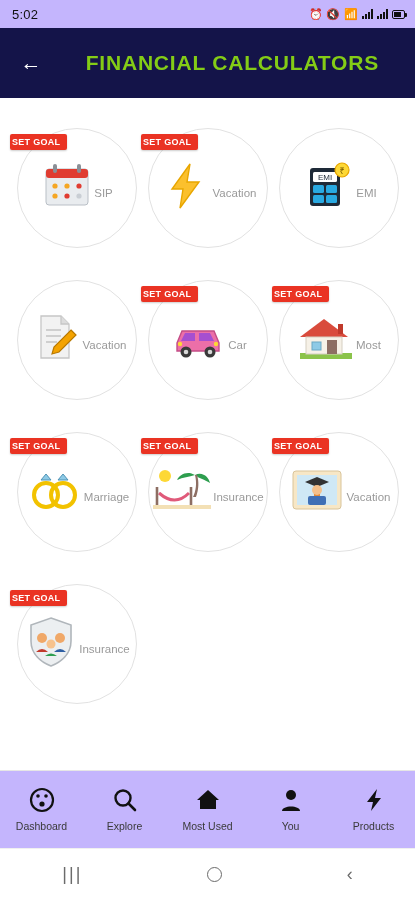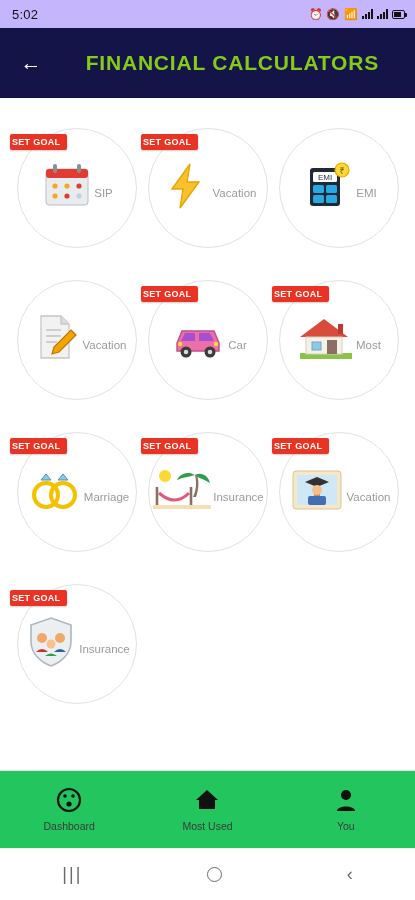--- a/index.html
+++ b/index.html
@@ -125,21 +125,21 @@
     border-radius: 2px;
     z-index: 4;
     box-shadow: 0 1px 2px rgba(0,0,0,.2);
     text-align: right;
   }
 
   
   .bottomnav {
     flex: 0 0 auto;
     height: 78px;
-    background: #22c55e;
+    background: #c4b5fd;
     border-top: 1px solid #e6e6e6;
     display: flex; align-items: center;
   }
   .navitem {
     flex: 1;
     display: flex; flex-direction: column;
     align-items: center; justify-content: center;
     gap: 7px;
     cursor: pointer;
   }
@@ -387,34 +387,51 @@
           <circle cx="9" cy="9" r="1.8" fill="#111"></circle>
           <circle cx="17" cy="9" r="1.8" fill="#111"></circle>
           <circle cx="13" cy="17" r="2.6" fill="#111"></circle>
         </svg>
       </div>
       <div class="nlabel">Dashboard</div>
     </div>
     <div class="navitem">
       <div class="navicon">
         <svg width="26" height="26" viewBox="0 0 26 26">
+          <circle cx="11" cy="11" r="7.5" fill="none" stroke="#111" stroke-width="2.4"></circle>
+          <line x1="16.5" y1="16.5" x2="23" y2="23" stroke="#111" stroke-width="2.6" stroke-linecap="round"></line>
+        </svg>
+      </div>
+      <div class="nlabel">Explore</div>
+    </div>
+    <div class="navitem">
+      <div class="navicon">
+        <svg width="26" height="26" viewBox="0 0 26 26">
           <path d="M13 3 L24 13 h-3 v9 h-16 v-9 h-3z" fill="#111"></path>
         </svg>
       </div>
       <div class="nlabel">Most Used</div>
     </div>
     <div class="navitem">
       <div class="navicon">
         <svg width="26" height="26" viewBox="0 0 26 26">
           <circle cx="13" cy="8" r="5" fill="#111"></circle>
           <path d="M4 24 c0 -6 18 -6 18 0z" fill="#111"></path>
         </svg>
       </div>
       <div class="nlabel">You</div>
     </div>
+    <div class="navitem">
+      <div class="navicon">
+        <svg width="26" height="26" viewBox="0 0 26 26">
+          <polygon points="16,2 6,15 12,15 10,24 20,11 14,11" fill="#111"></polygon>
+        </svg>
+      </div>
+      <div class="nlabel">Products</div>
+    </div>
   </div>
 
   <div class="sysnav">
     <div class="recents">|||</div>
     <div>
         <div class="home-c"></div>
       </div>
     <div>‹</div>
   </div>
 

